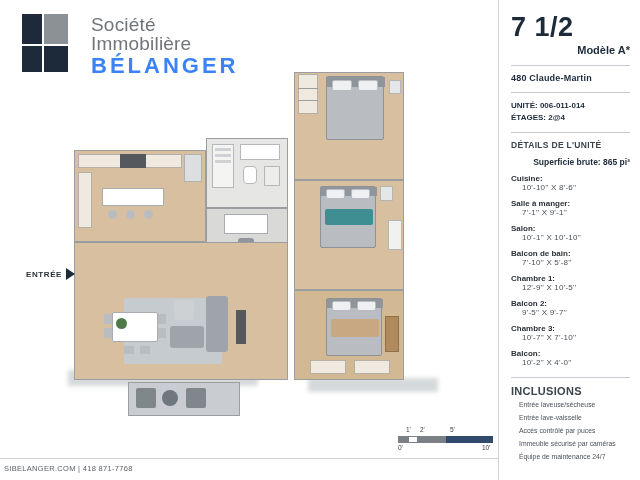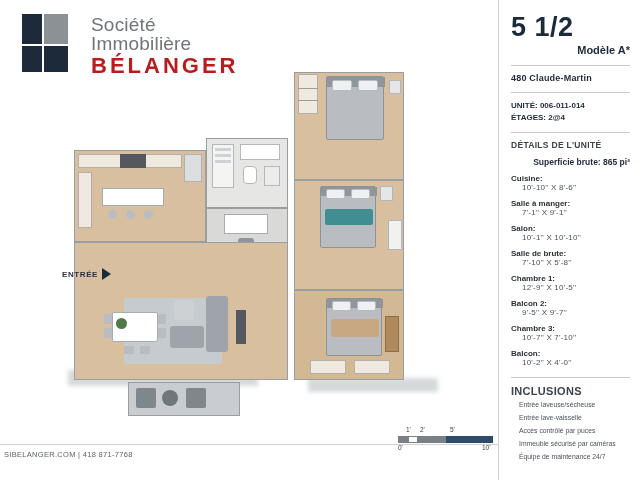--- a/index.html
+++ b/index.html
@@ -19,21 +19,21 @@
     display:flex; align-items:flex-start; gap:23px;
   }
   .logo-mark { position:relative; width:46px; height:58px; }
   .logo-mark .b1 { position:absolute; left:0; top:0; width:20px; height:30px; background:#1d2a3a; }
   .logo-mark .b2 { position:absolute; left:0; top:32px; width:20px; height:26px; background:#1d2a3a; }
   .logo-mark .b3 { position:absolute; left:22px; top:0; width:24px; height:30px; background:#8c9196; }
   .logo-mark .b4 { position:absolute; left:22px; top:32px; width:24px; height:26px; background:#1d2a3a; }
   .logo-words { line-height:1.02; padding-top:1px; }
   .logo-words .l1 { font-size:19px; color:#6f757b; letter-spacing:.2px; }
   .logo-words .l2 { font-size:19px; color:#6f757b; letter-spacing:.2px; }
-  .logo-words .l3 { font-size:22px; color:#b91c1c; font-weight:bold; letter-spacing:3px; margin-top:1px; }
+  .logo-words .l3 { font-size:22px; color:#3b82f6; font-weight:bold; letter-spacing:3px; margin-top:1px; }
 
   
   #panel {
     position:absolute; right:0; top:0; width:142px; height:480px;
     padding:14px 10px 10px 12px;
     border-left:1px solid #cfd3d6;
   }
   #panel .title { font-size:27px; font-weight:bold; color:#1d2a3a; letter-spacing:.5px; line-height:1; }
   #panel .subtitle { font-size:11px; font-weight:bold; color:#1d2a3a; text-align:right; margin-top:3px; }
   #panel .rule { border-top:1px solid #c7cbcf; margin:9px 0 7px 0; }
@@ -42,36 +42,36 @@
   #panel .sect { font-size:8.5px; font-weight:bold; color:#3b434b; letter-spacing:.3px; }
   #panel .gross { font-size:8.5px; font-weight:bold; color:#1d2a3a; margin:7px 0 2px 0;text-align:right; }
   .room { margin-top:7px; }
   .room .rname { font-size:8px; font-weight:bold; color:#2b3137; }
   .room .rdim { font-size:8px; color:#4a5159; padding-left:11px; letter-spacing:.2px; }
   #panel .incl-head { font-size:11px; font-weight:bold; color:#3b434b; letter-spacing:.3px; }
   #panel .incl { font-size:6.8px; color:#4a5159; line-height:1.62; padding-left:8px; margin-top:2px; }
 
   
   #footer {
-    position:absolute; left:0; bottom:0; width:498px; height:36px;
+    position:absolute; left:0; bottom:0; width:498px; height:22px;
     border-top:1px solid #cfd3d6;
   }
   #footer .fline { position:absolute; left:4px; top:5px; font-size:7.5px; color:#5c6369; letter-spacing:.3px; }
 
   
   #scalebar { position:absolute; left:398px; bottom:26px; width:95px; height:28px; }
   #scalebar .lbls-top { position:relative; height:9px; }
   #scalebar .lbls-top span { position:absolute; font-size:6.5px; color:#3b434b; }
   #scalebar .bar { position:relative; height:7px; width:95px; margin-top:1px; background:#ffffff; }
   #scalebar .seg { position:absolute; top:0; height:7px; }
   #scalebar .lbls-bot { position:relative; height:9px; margin-top:1px; }
   #scalebar .lbls-bot span { position:absolute; font-size:6.5px; color:#3b434b; }
 
   
-  #entree { position:absolute; left:26px; top:268px; display:flex; align-items:center; gap:4px;margin-left:36px; }
+  #entree { position:absolute; left:26px; top:268px; display:flex; align-items:center; gap:4px; }
   #entree .txt { font-size:8px; font-weight:bold; color:#2b3137; letter-spacing:.6px; }
   #entree .tri {
     width:0; height:0; border-left:9px solid #1d2a3a;
     border-top:6px solid transparent; border-bottom:6px solid transparent;
   }
 
   
   #plan { position:absolute; left:58px; top:120px; width:400px; height:300px; }
   .floor-wood { background:#d8bf9f; }
   .floor-wood2 { background:#d3b894; }
@@ -106,21 +106,21 @@
     <div class="b4"></div>
   </div>
   <div class="logo-words">
     <div class="l1">Société</div>
     <div class="l2">Immobilière</div>
     <div class="l3">BÉLANGER</div>
   </div>
 </div>
 
 <div id="panel">
-  <div class="title">5 1/2</div>
+  <div class="title">7 1/2</div>
   <div class="subtitle">Modèle A*</div>
   <div class="rule"></div>
   <div class="addr">480 Claude-Martin</div>
   <div class="rule"></div>
   <div class="kv">UNITÉ: 006-011-014</div>
   <div class="kv">ÉTAGES: 2@4</div>
   <div class="rule"></div>
   <div class="sect">DÉTAILS DE L'UNITÉ</div>
   <div class="gross">Superficie brute:  865 pi²</div>
 
@@ -130,21 +130,21 @@
   </div>
   <div class="room">
     <div class="rname">Salle à manger:</div>
     <div class="rdim">7'-1'' X 9'-1''</div>
   </div>
   <div class="room">
     <div class="rname">Salon:</div>
     <div class="rdim">10'-1'' X 10'-10''</div>
   </div>
   <div class="room">
-    <div class="rname">Salle de brute:</div>
+    <div class="rname">Balcon de bain:</div>
     <div class="rdim">7'-10'' X 5'-8''</div>
   </div>
   <div class="room">
     <div class="rname">Chambre 1:</div>
     <div class="rdim">12'-9'' X 10'-5''</div>
   </div>
   <div class="room">
     <div class="rname">Balcon 2:</div>
     <div class="rdim">9'-5'' X 9'-7''</div>
   </div>

